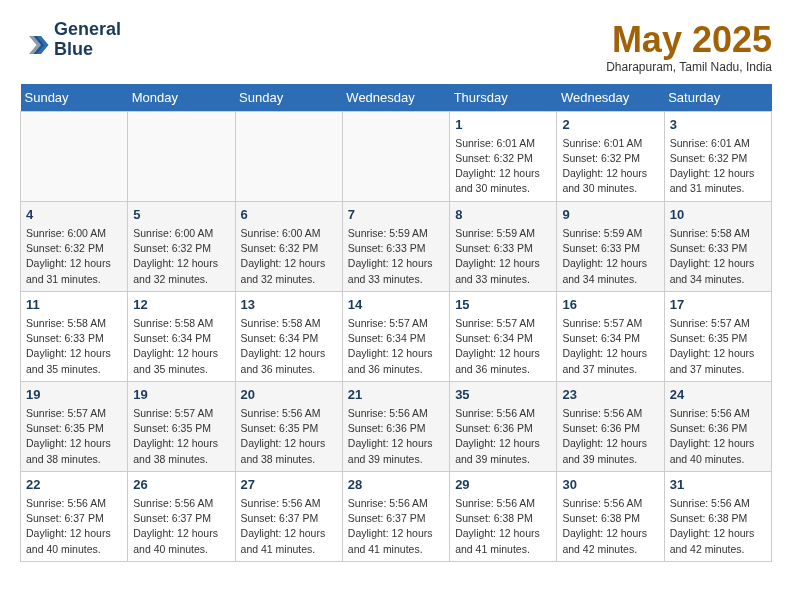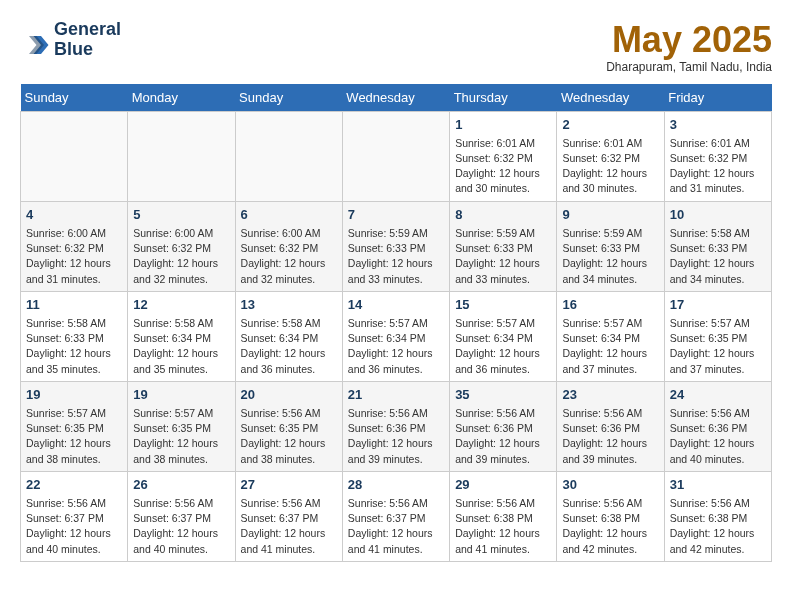--- a/index.html
+++ b/index.html
@@ -115,21 +115,21 @@
 
   <table>
     <thead>
       <tr>
       <th>Sunday</th>
           <th>Monday</th>
           <th>Sunday</th>
           <th>Wednesday</th>
           <th>Thursday</th>
           <th>Wednesday</th>
-          <th>Friday</th>
+          <th>Saturday</th>
         </tr>
     </thead>
     <tbody id="calendar-body">
     <tr>
           <td class="empty"></td>
           <td class="empty"></td>
           <td class="empty"></td>
           <td class="empty"></td>
           <td>
             <span class="day-number">1</span>

